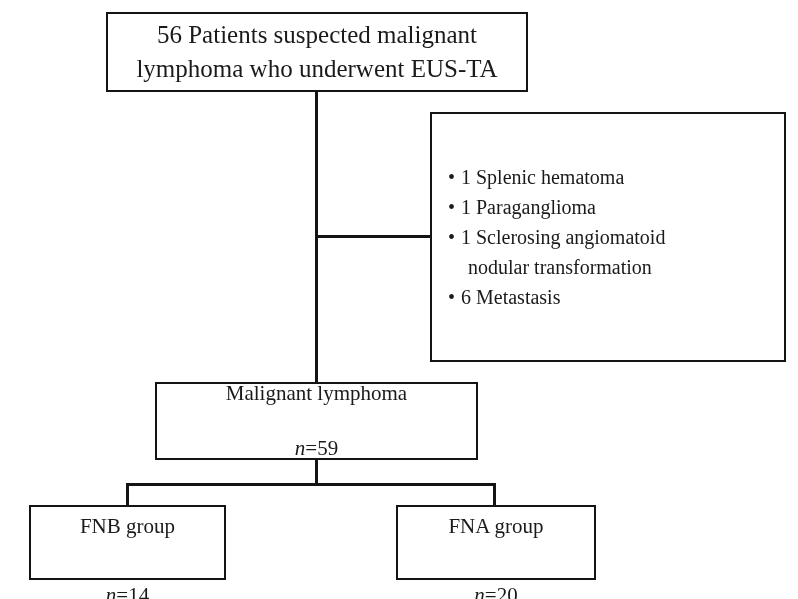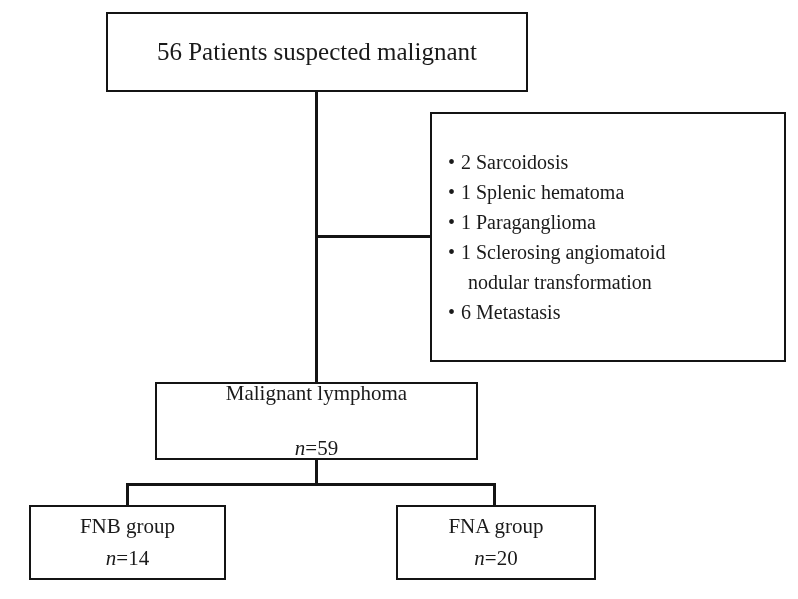--- a/index.html
+++ b/index.html
@@ -88,21 +88,21 @@
     height: 75px;
     font-size: 21px;
   }
   #node-fna {
     left: 396px;
     top: 505px;
     width: 200px;
     height: 75px;
     font-size: 21px;
   }
-  #node-fnb .line, #node-fna .line { padding: 2px 0; }
+  #node-fnb .line, #node-fna .line { padding: 2px 0; margin-top: 37px; }
 
   .nval { font-style: italic; }
 
   
   .conn {
     position: absolute;
     background: #141414;
     z-index: 1;
   }
   .v { width: 3px; }
@@ -128,26 +128,24 @@
 
   <div class="conn v" id="conn-trunk"></div>
   <div class="conn h" id="conn-excl-h"></div>
   <div class="conn v" id="conn-split-v"></div>
   <div class="conn h" id="conn-split-h"></div>
   <div class="conn v" id="conn-fnb-v"></div>
   <div class="conn v" id="conn-fna-v"></div>
 
   <div class="node" id="node-top">
     <span class="line">56 Patients suspected malignant</span>
+    <span class="line">lymphoma who underwent EUS-TA</span>
   </div>
 
   <div class="node" id="node-excluded">
-    <div class="bullet-row">
-      <span class="dot">•</span><span>2 Sarcoidosis</span>
-    </div>
     <div class="bullet-row">
       <span class="dot">•</span><span>1 Splenic hematoma</span>
     </div>
     <div class="bullet-row">
       <span class="dot">•</span><span>1 Paraganglioma</span>
     </div>
     <div class="bullet-row">
       <span class="dot">•</span><span>1 Sclerosing angiomatoid</span>
     </div>
     <div class="bullet-row cont">

